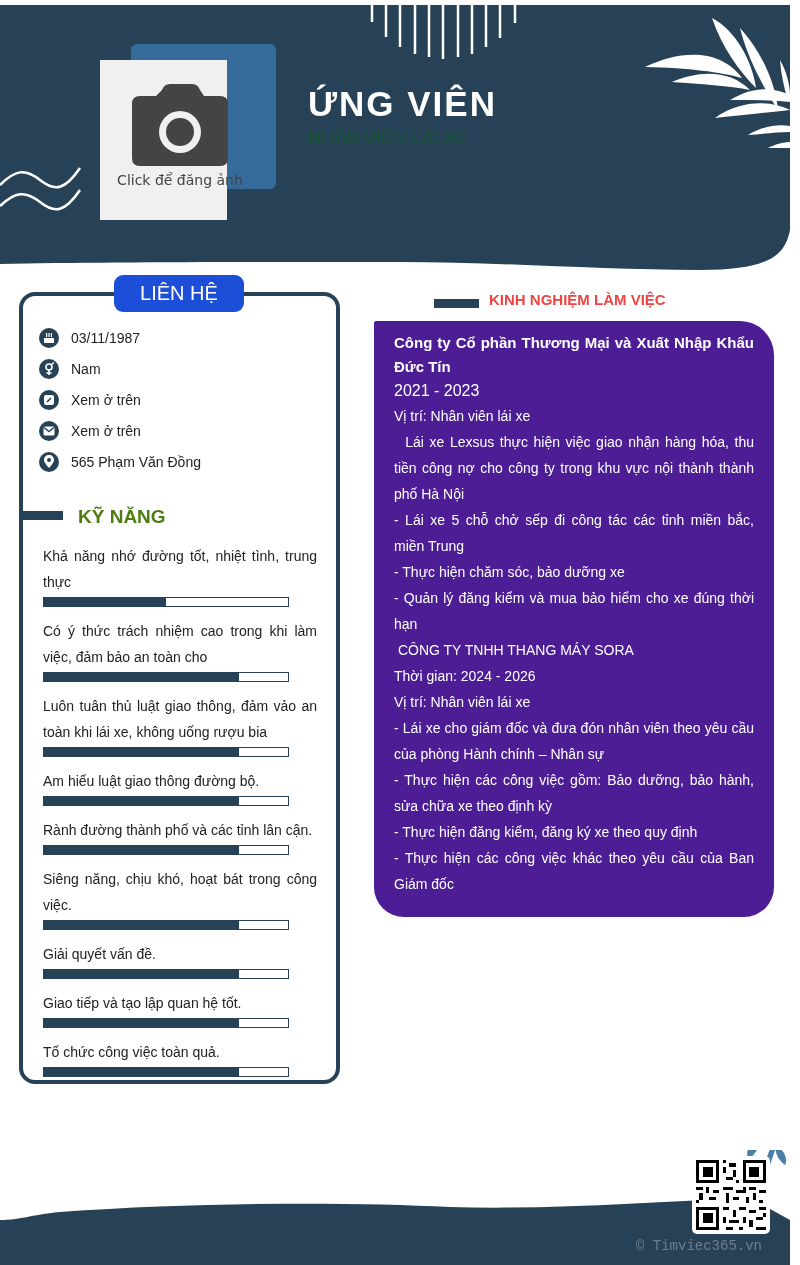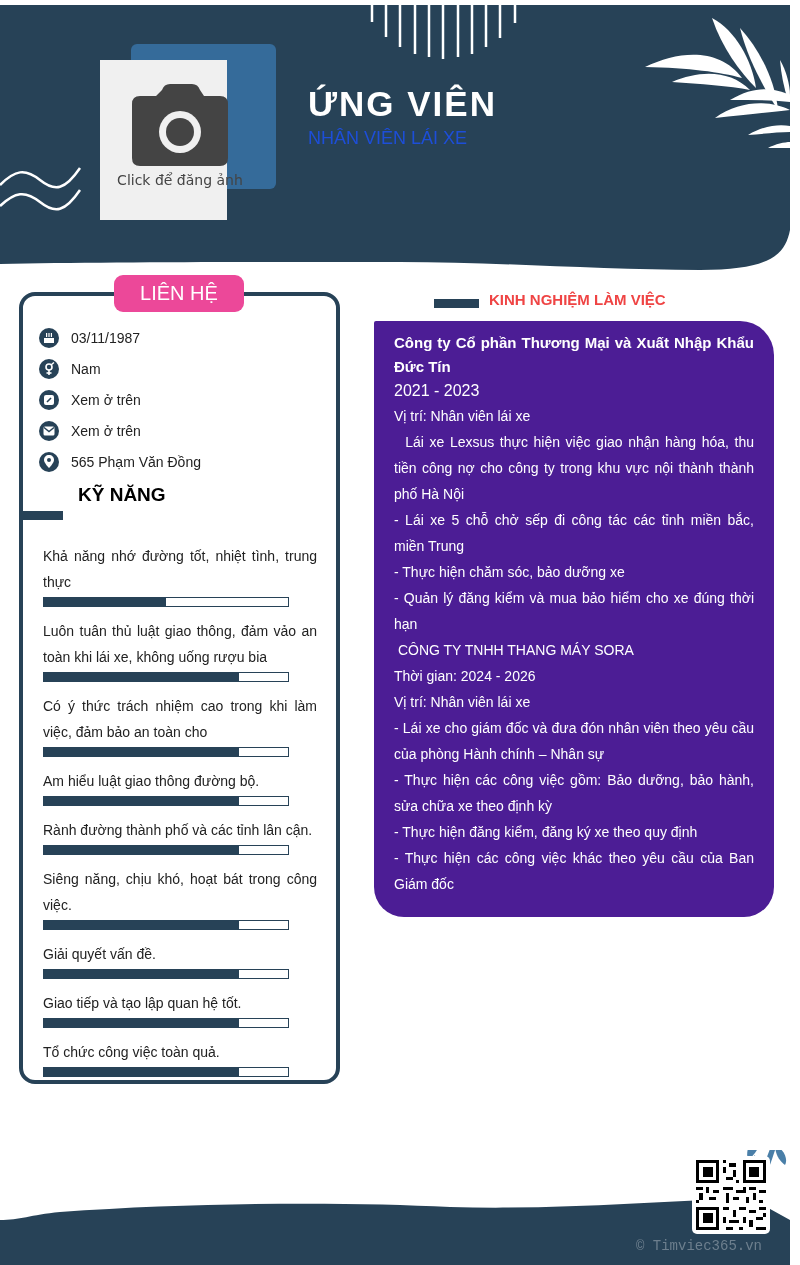--- a/index.html
+++ b/index.html
@@ -8,32 +8,32 @@
 
     .header-bg { position: absolute; left: 0; top: 0; width: 800px; height: 275px; }
     .footer-bg { position: absolute; left: 0; top: 1150px; width: 800px; height: 115px; }
 
     .photo-back { position: absolute; left: 131px; top: 44px; width: 145px; height: 145px; background: #356b9a; border-radius: 6px; }
     .photo { position: absolute; left: 100px; top: 60px; width: 127px; height: 160px; background: #f0f0f0; cursor: pointer; }
     .photo svg { position: absolute; left: 32px; top: 24px; }
     .photo-caption { position: absolute; left: 0; width: 160px; top: 112px; text-align: center; font-size: 14px; color: #444; font-family: "DejaVu Sans", sans-serif; }
 
     .name { position: absolute; left: 308px; top: 84px; font-size: 35px; font-weight: bold; color: #fff; letter-spacing: 2px; }
-    .job-title { position: absolute; left: 308px; top: 128px; font-size: 18px; color: #1d4ed8; }
+    .job-title { position: absolute; left: 308px; top: 128px; font-size: 18px; color: #14532d; }
 
     .contact-box { position: absolute; left: 19px; top: 292px; width: 321px; height: 792px; border: 4px solid #274257; border-radius: 16px; background: #fff; }
-    .contact-title { position: absolute; left: 114px; top: 275px; width: 130px; height: 37px; background: #ec4899; border-radius: 9px; color: #fff; font-size: 20px; text-align: center; line-height: 37px; }
+    .contact-title { position: absolute; left: 114px; top: 275px; width: 130px; height: 37px; background: #1d4ed8; border-radius: 9px; color: #fff; font-size: 20px; text-align: center; line-height: 37px; }
 
     .contact-list { position: absolute; left: 39px; top: 322px; }
     .contact-item { display: flex; align-items: center; height: 31px; }
     .contact-icon { width: 20px; height: 20px; border-radius: 50%; background: #274257; display: flex; align-items: center; justify-content: center; margin-right: 12px; }
     .contact-text { font-size: 14px; color: #222; }
 
     .section-bar-left { position: absolute; left: 23px; top: 511px; width: 40px; height: 9px; background: #274257; }
-    .skills-title { position: absolute; left: 78px; top: 484px; font-size: 19px; font-weight: bold; color: #000000; }
+    .skills-title { position: absolute; left: 78px; top: 506px; font-size: 19px; font-weight: bold; color: #4d7c0f; }
 
     .skills { position: absolute; left: 43px; top: 543px; width: 274px; }
     .skill { margin-bottom: 11px; }
     .skill-text { font-size: 14px; line-height: 26px; text-align: justify; color: #222; }
     .skill-bar { width: 246px; height: 10px; border: 1px solid #274257; background: #fff; margin-top: 2px; position: relative; }
     .skill-fill { position: absolute; left: 0; top: 0; bottom: 0; background: #274257; }
 
     .exp-bar { position: absolute; left: 434px; top: 299px; width: 45px; height: 9px; background: #274257; }
     .exp-title { position: absolute; left: 489px; top: 291px; font-size: 15px; font-weight: bold; color: #ef4444; }
 
@@ -155,27 +155,27 @@
 <div class="skills-title">KỸ NĂNG</div>
 
 <div class="skills">
   <div class="skill">
     <div class="skill-text">Khả năng nhớ đường tốt, nhiệt tình, trung thực</div>
     <div class="skill-bar">
         <div class="skill-fill" style="width:50%"></div>
       </div>
   </div>
   <div class="skill">
+    <div class="skill-text">Có ý thức trách nhiệm cao trong khi làm việc, đảm bảo an toàn cho</div>
+    <div class="skill-bar">
+        <div class="skill-fill" style="width:80%"></div>
+      </div>
+  </div>
+  <div class="skill">
     <div class="skill-text">Luôn tuân thủ luật giao thông, đảm vảo an toàn khi lái xe, không uống rượu bia</div>
-    <div class="skill-bar">
-        <div class="skill-fill" style="width:80%"></div>
-      </div>
-  </div>
-  <div class="skill">
-    <div class="skill-text">Có ý thức trách nhiệm cao trong khi làm việc, đảm bảo an toàn cho</div>
     <div class="skill-bar">
         <div class="skill-fill" style="width:80%"></div>
       </div>
   </div>
   <div class="skill">
     <div class="skill-text">Am hiểu luật giao thông đường bộ.</div>
     <div class="skill-bar">
         <div class="skill-fill" style="width:80%"></div>
       </div>
   </div>

